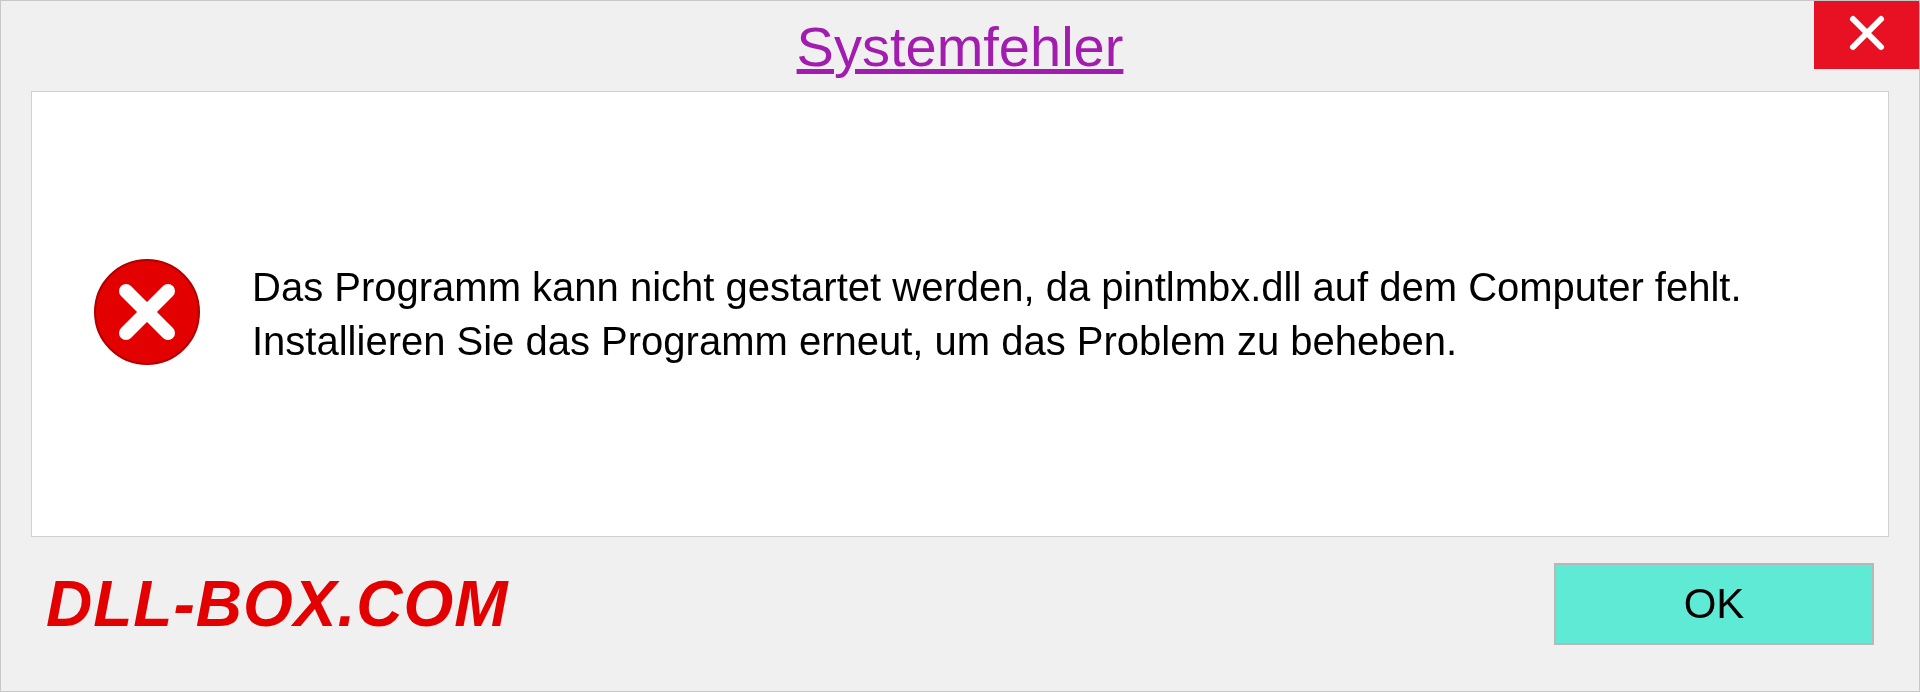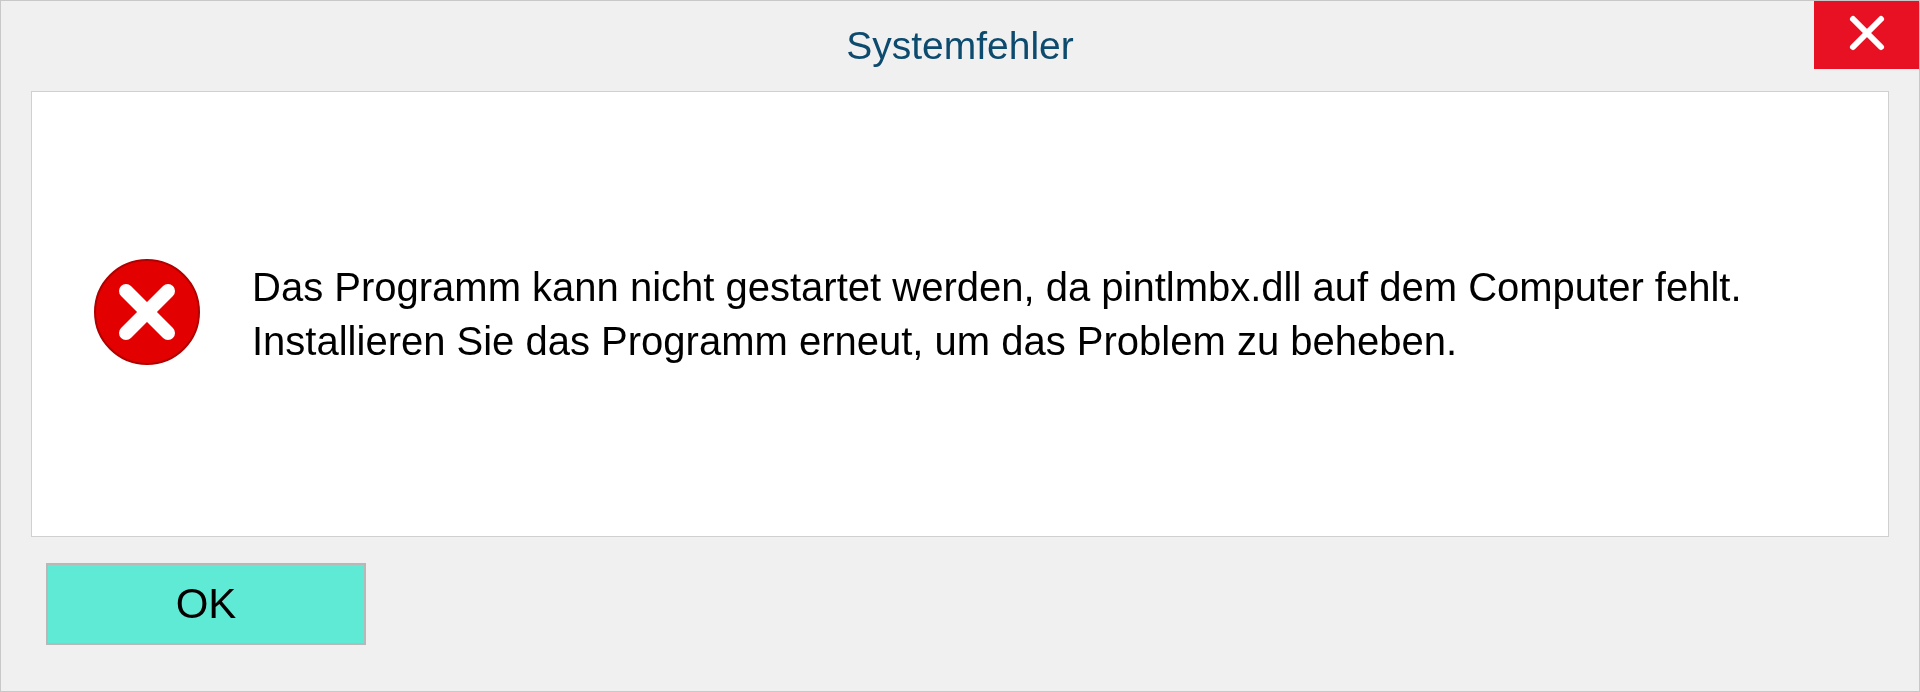--- a/index.html
+++ b/index.html
@@ -28,23 +28,24 @@
     .titlebar {
       height: 90px;
       display: flex;
       align-items: center;
       justify-content: center;
       position: relative;
       background: #f0f0f0;
     }
     
     .title {
-      font-size: 39px;
-      color: #0c4a6e;
+      font-size: 56px;
+      color: #a21caf;
       font-weight: normal;
+      text-decoration: underline;
     }
     
     .close-button {
       position: absolute;
       right: 0;
       top: 0;
       width: 105px;
       height: 68px;
       background: #e81123;
       display: flex;
@@ -138,16 +139,17 @@
         <circle cx="55" cy="55" r="52" fill="#e30000"></circle>
         <circle cx="55" cy="55" r="52" fill="none" stroke="#b00000" stroke-width="2"></circle>
         <line x1="34" y1="34" x2="76" y2="76" stroke="#ffffff" stroke-width="14" stroke-linecap="round"></line>
         <line x1="76" y1="34" x2="34" y2="76" stroke="#ffffff" stroke-width="14" stroke-linecap="round"></line>
       </svg>
     </div>
     <div class="message">Das Programm kann nicht gestartet werden, da pintlmbx.dll auf dem Computer fehlt. Installieren Sie das Programm erneut, um das Problem zu beheben.</div>
   </div>
 
   <div class="footer">
+    <div class="watermark">DLL-BOX.COM</div>
     <button class="ok-button">OK</button>
   </div>
 
 </div>
 
 </body></html>

